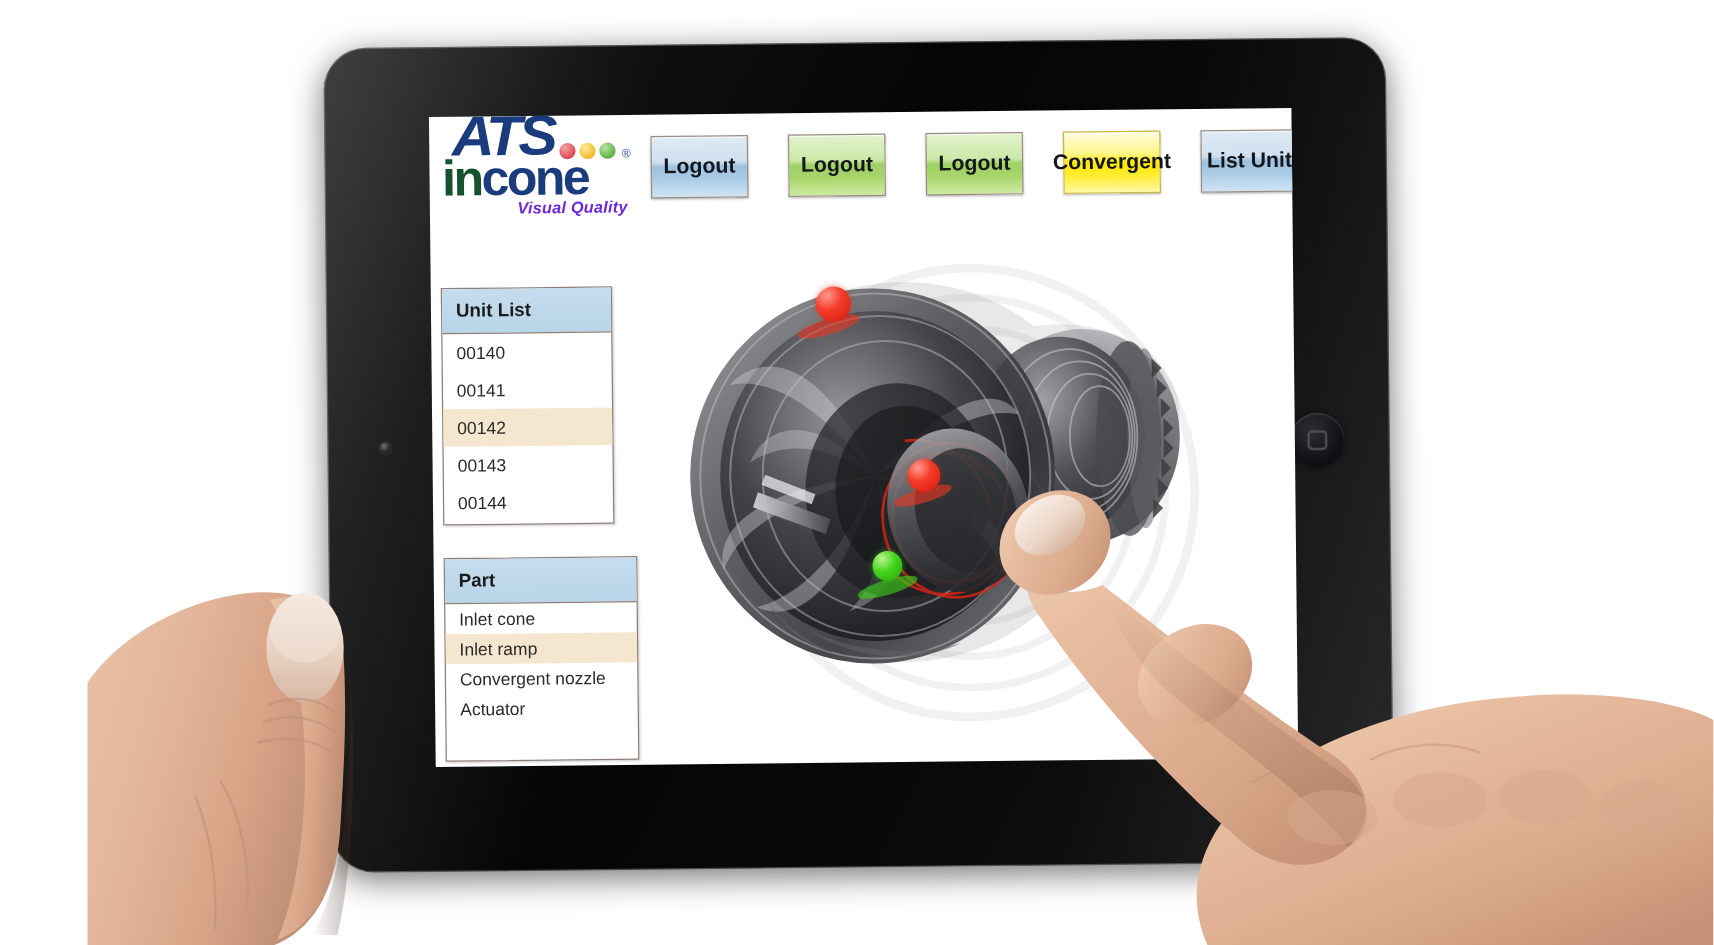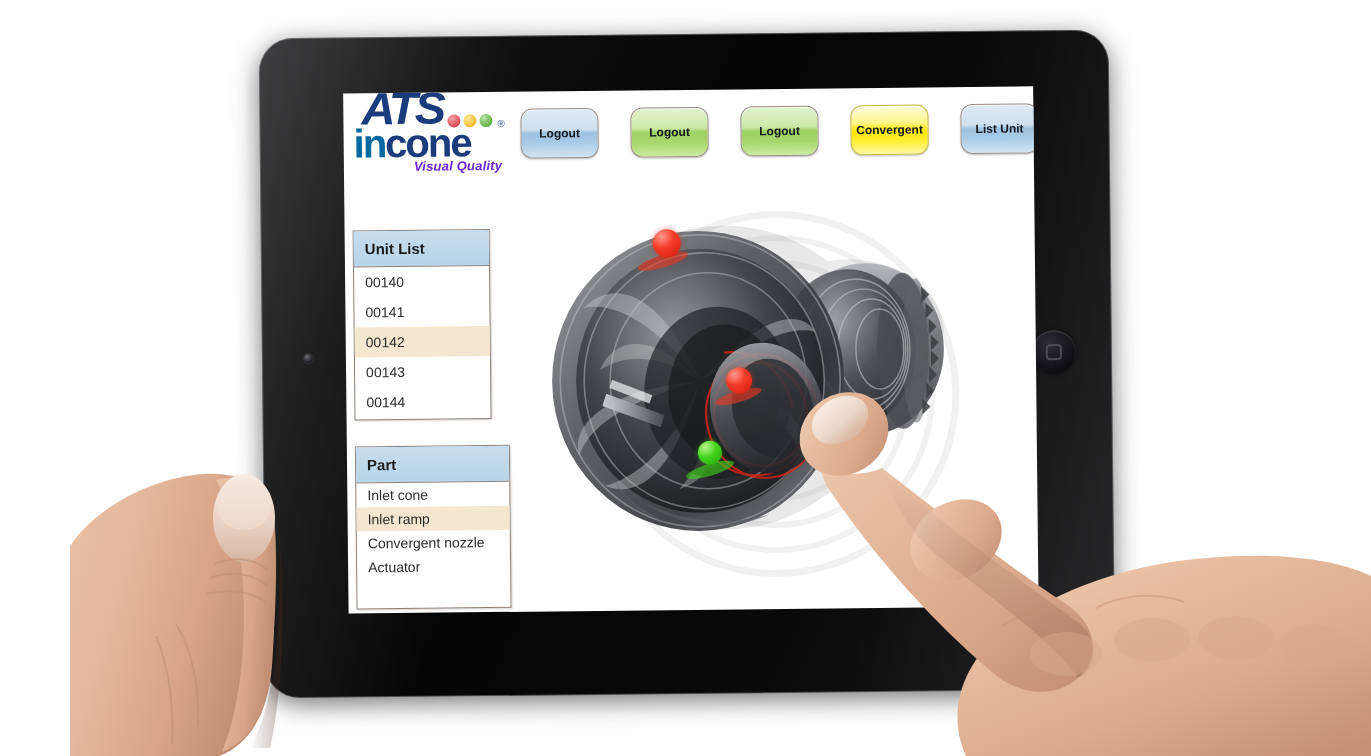--- a/index.html
+++ b/index.html
@@ -74,37 +74,37 @@
   .logo-dot { width:13px; height:13px; border-radius:50%; }
   .logo-dot.r { background: radial-gradient(circle at 35% 30%, #f2a3a8 0%, #e1555f 60%, #c8323d 100%); }
   .logo-dot.y { background: radial-gradient(circle at 35% 30%, #ffe89a 0%, #f5c23a 60%, #e0a516 100%); }
   .logo-dot.g { background: radial-gradient(circle at 35% 30%, #b7e3a8 0%, #6cb84f 60%, #4d9a33 100%); }
   .logo-inspect {
     position:absolute; left:2px; top:32px;
     font-family:"Liberation Sans", sans-serif;
     font-weight:bold; font-size:40px; letter-spacing:-2px;
     color:#1a3b7c;
   }
-  .logo-in { color:#0369a1; }
+  .logo-in { color:#14532d; }
   .logo-reg { position:absolute; left:146px; top:30px; font-size:10px; color:#5c78ab; font-weight:bold; }
   .logo-tag {
     position:absolute; left:62px; top:70px;
     font-family:"Liberation Sans", sans-serif;
     font-style:italic; font-weight:bold; font-size:13px;
     color:#6d28d9; letter-spacing:.2px;text-align:right;
   }
 
   
   #toolbar { position:absolute; left:177px; top:17px; display:flex; gap:32px; }
   .tbtn {
     width:78px; height:50px;
-    border-radius:12px;
+    border-radius:0;
     border:1px solid #9a8d84;
     font-family:"Liberation Sans", sans-serif;
-    font-weight:bold; font-size:12px;
+    font-weight:bold; font-size:17px;
     color:#14161c;
     display:flex; align-items:center; justify-content:center;
     box-shadow: 0 1px 2px rgba(0,0,0,.28), inset 0 1px 0 rgba(255,255,255,.75);
     cursor:pointer; white-space:nowrap;
   }
   .tbtn.blue  { background: linear-gradient(180deg, #dfeaf4 0%, #cfe0ef 42%, #9cc2e0 50%, #a9cbe6 70%, #cfe4f3 100%); }
   .tbtn.green { background: linear-gradient(180deg, #e3f3cf 0%, #cbe8a7 42%, #9ed163 50%, #a8d66d 72%, #cdeb9f 100%); }
   .tbtn.yellow{ background: linear-gradient(180deg, #fffde0 0%, #fff68a 35%, #ffe800 52%, #ffee3a 75%, #fff9a8 100%); border-color:#c9b83f; }
 
   

